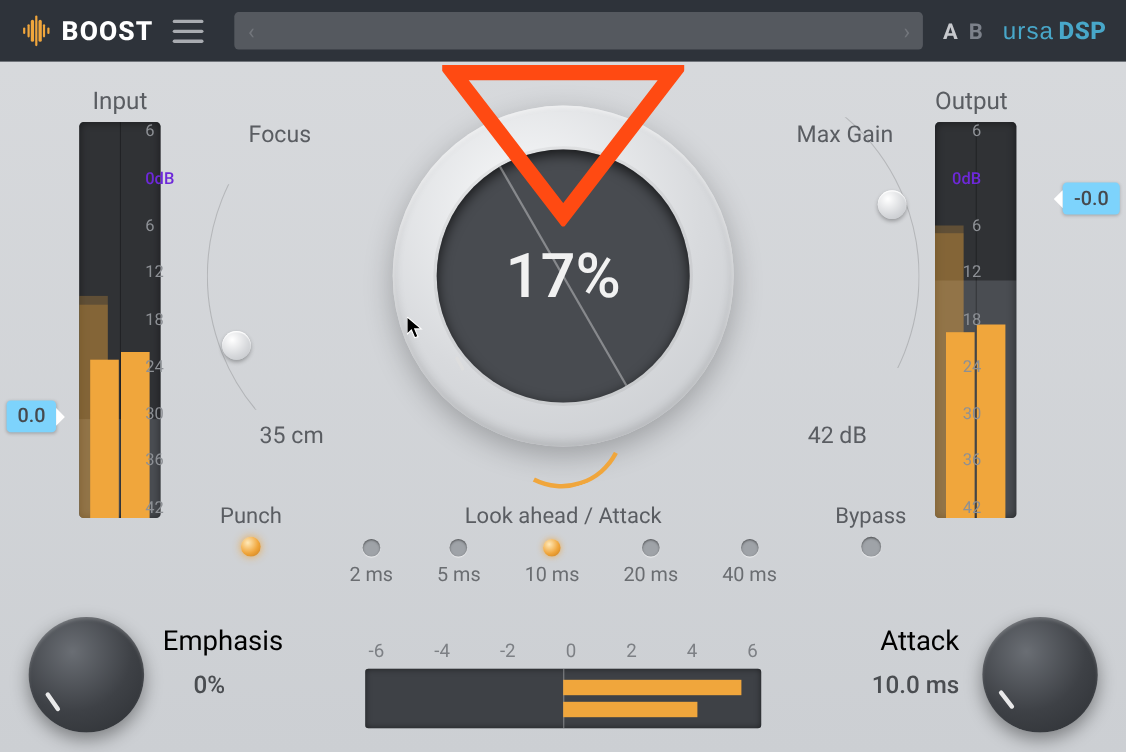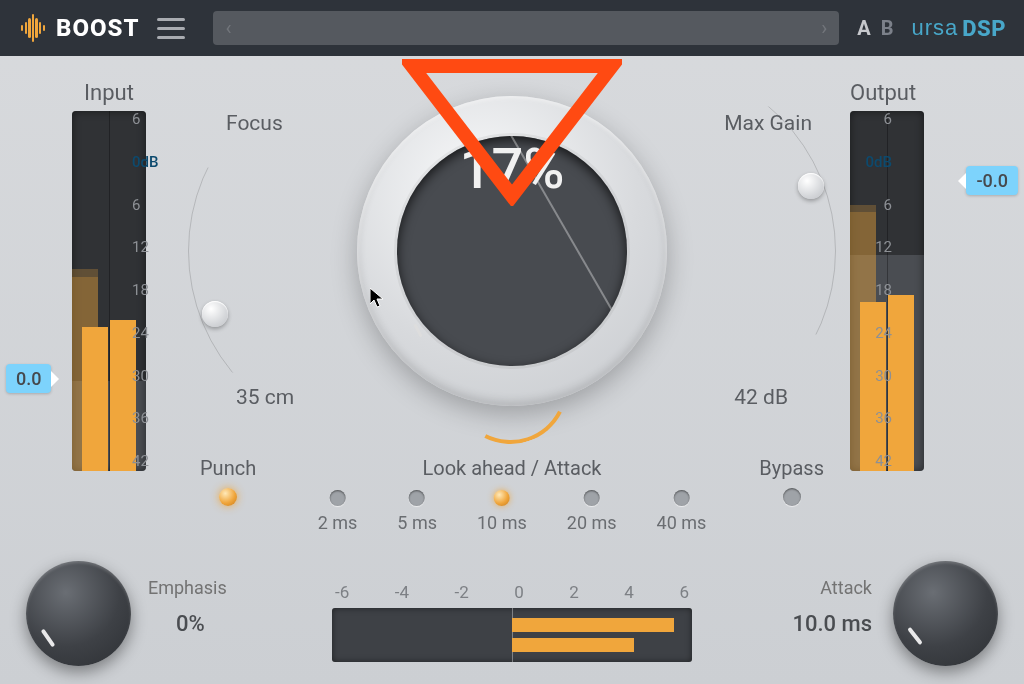--- a/index.html
+++ b/index.html
@@ -82,21 +82,21 @@
 }
 .meter-center-line { position:absolute; left:50%; top:0; bottom:0; width:1px; background:rgba(0,0,0,.3); }
 
 .scale {
   position: absolute; top: 54px; height: 360px;
   display: flex; flex-direction: column; justify-content: space-between;
   font-size: 15px; color: #8d9095;
 }
 .scale.left-scale { left: 132px; text-align: left; }
 .scale.right-scale { right: 132px; text-align: right; }
-.scale .zero { color: #0c4a6e; font-weight: 500; }
+.scale .zero { color: #6d28d9; font-weight: 500; }
 
 
 .readout-tag {
   position: absolute;
   background: #7dd3fc; border-radius: 4px;
   padding: 4px 10px; font-size: 18px; color: #46494d; font-weight: 500;
   box-shadow: 0 1px 3px rgba(0,0,0,.2);
 }
 .readout-tag::after {
   content:''; position:absolute; top:50%; transform:translateY(-50%);
@@ -119,21 +119,21 @@
   position:absolute; inset:0;
   border-radius:50%;
   background: radial-gradient(circle at 40% 30%, #f9fafb, #d8dadd 55%, #c6c9cd);
   box-shadow: 0 8px 26px rgba(0,0,0,.25), inset 0 2px 4px rgba(255,255,255,.6), inset 0 -4px 10px rgba(0,0,0,.15);
 }
 .big-knob-inner {
   position: absolute; inset: 40px;
   border-radius: 50%;
   background: #484b50;
   box-shadow: inset 0 4px 12px rgba(0,0,0,.7), 0 0 0 3px rgba(0,0,0,.05);
-  display: flex; justify-content: center;
+  display: flex; align-items: center; justify-content: center;
   overflow: hidden;
 }
 .big-knob-inner::before {
   content:''; position:absolute; width:200%; height:2px; background:rgba(255,255,255,.35);
   transform: rotate(60deg);
 }
 .knob-indicator {
   position:absolute; width:14px; height:3px; background:#ddd; border-radius:2px;
   left: 54px; bottom: 74px; transform: rotate(62deg);
 }
@@ -218,21 +218,21 @@
   background: radial-gradient(circle at 38% 30%, #6a6e74, #3e4146 55%, #2c2f33);
   box-shadow: 0 6px 16px rgba(0,0,0,.4), inset 0 2px 3px rgba(255,255,255,.2);
   position:relative;
 }
 .small-knob::after {
   content:''; position:absolute; width:20px; height:4px; background:#e9e9ea; border-radius:2px;
 }
 .small-knob.emph::after { left:12px; bottom:26px; transform:rotate(55deg); }
 .small-knob.rel::after  { left:12px; bottom:28px; transform:rotate(52deg); }
 
-.knob-label { position:absolute; font-size:18px; color:#737373; }
+.knob-label { position:absolute; font-size:25px; color:#000000; }
 .knob-value { position:absolute; font-size:22px; color:#4a4d51; font-weight:500; }
 .emph-label { left: 148px; bottom: 76px; }
 .emph-value { left: 176px; bottom: 38px; }
 .rel-label  { right: 152px; bottom: 76px; }
 .rel-value  { right: 152px; bottom: 38px; }
 
 
 .gr-section {
   position:absolute; left:50%; transform:translateX(-50%); bottom: 12px; width: 360px;
 }

